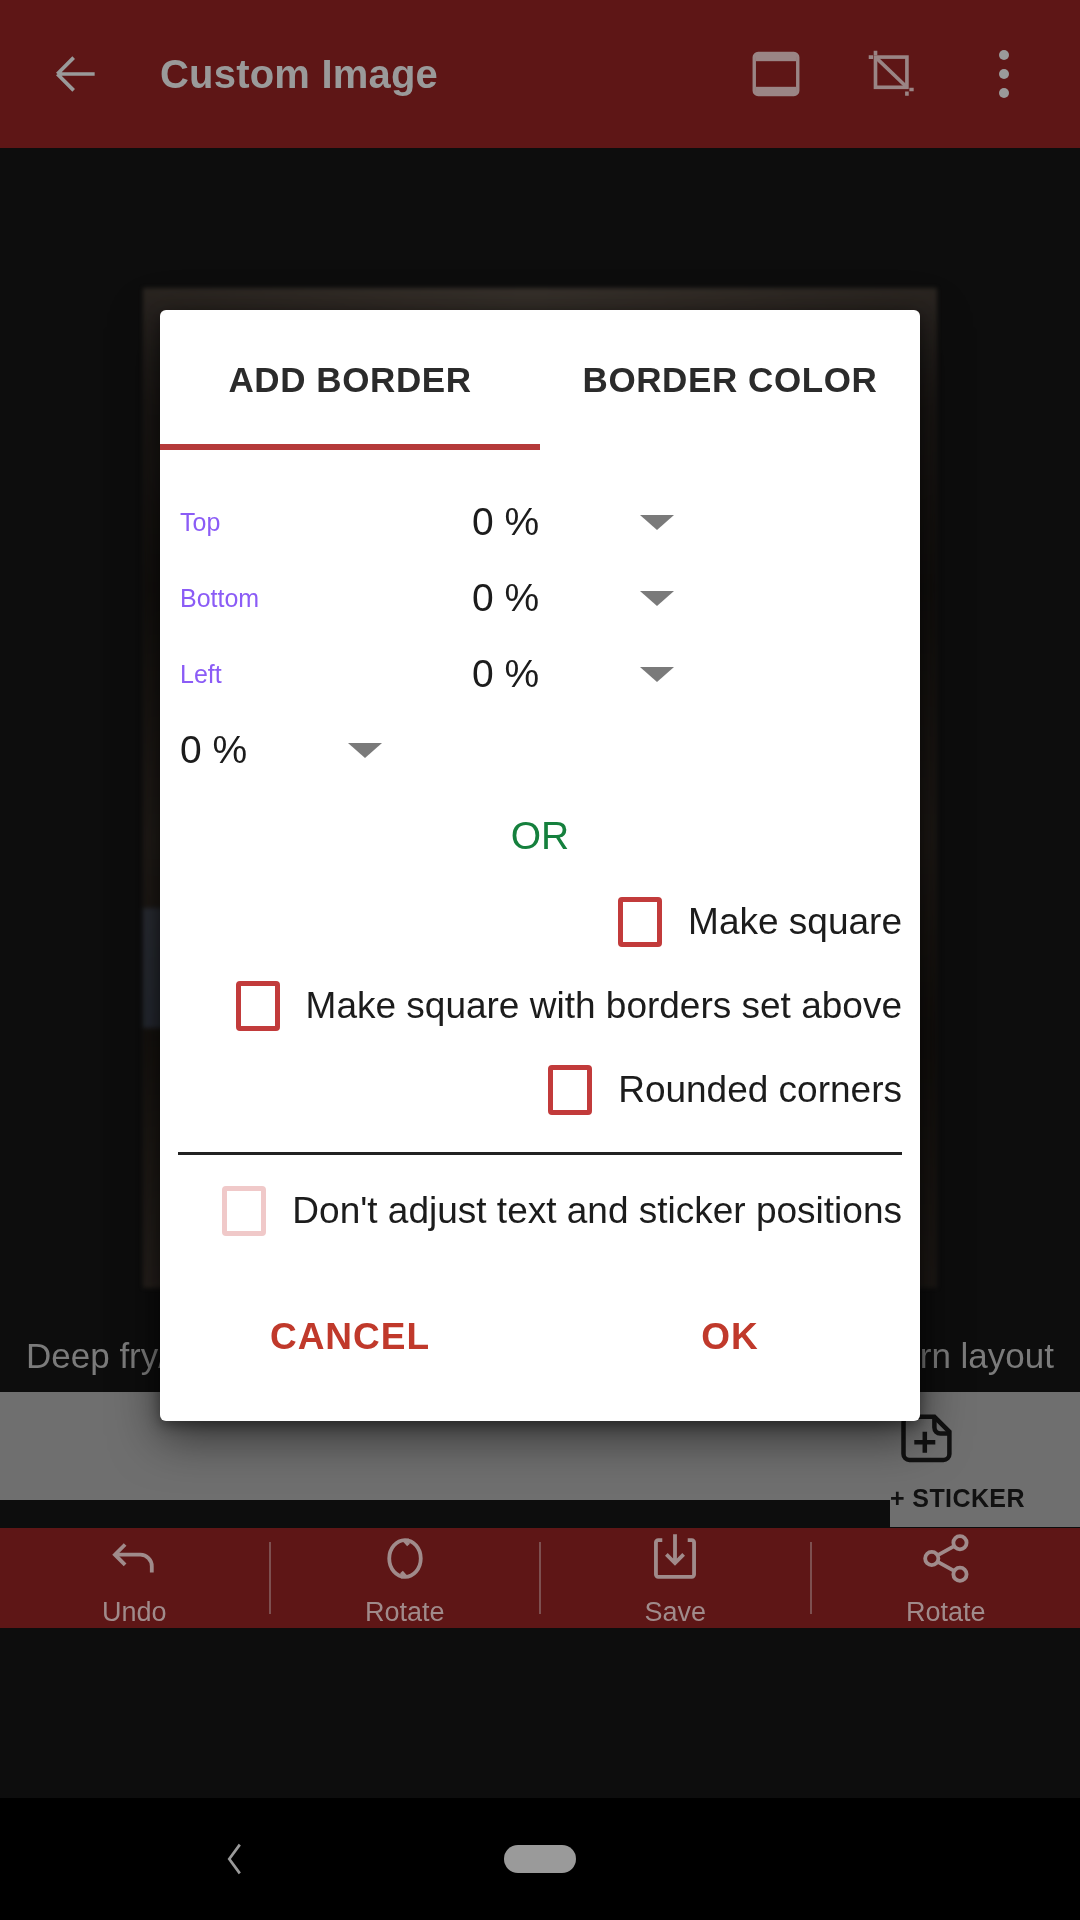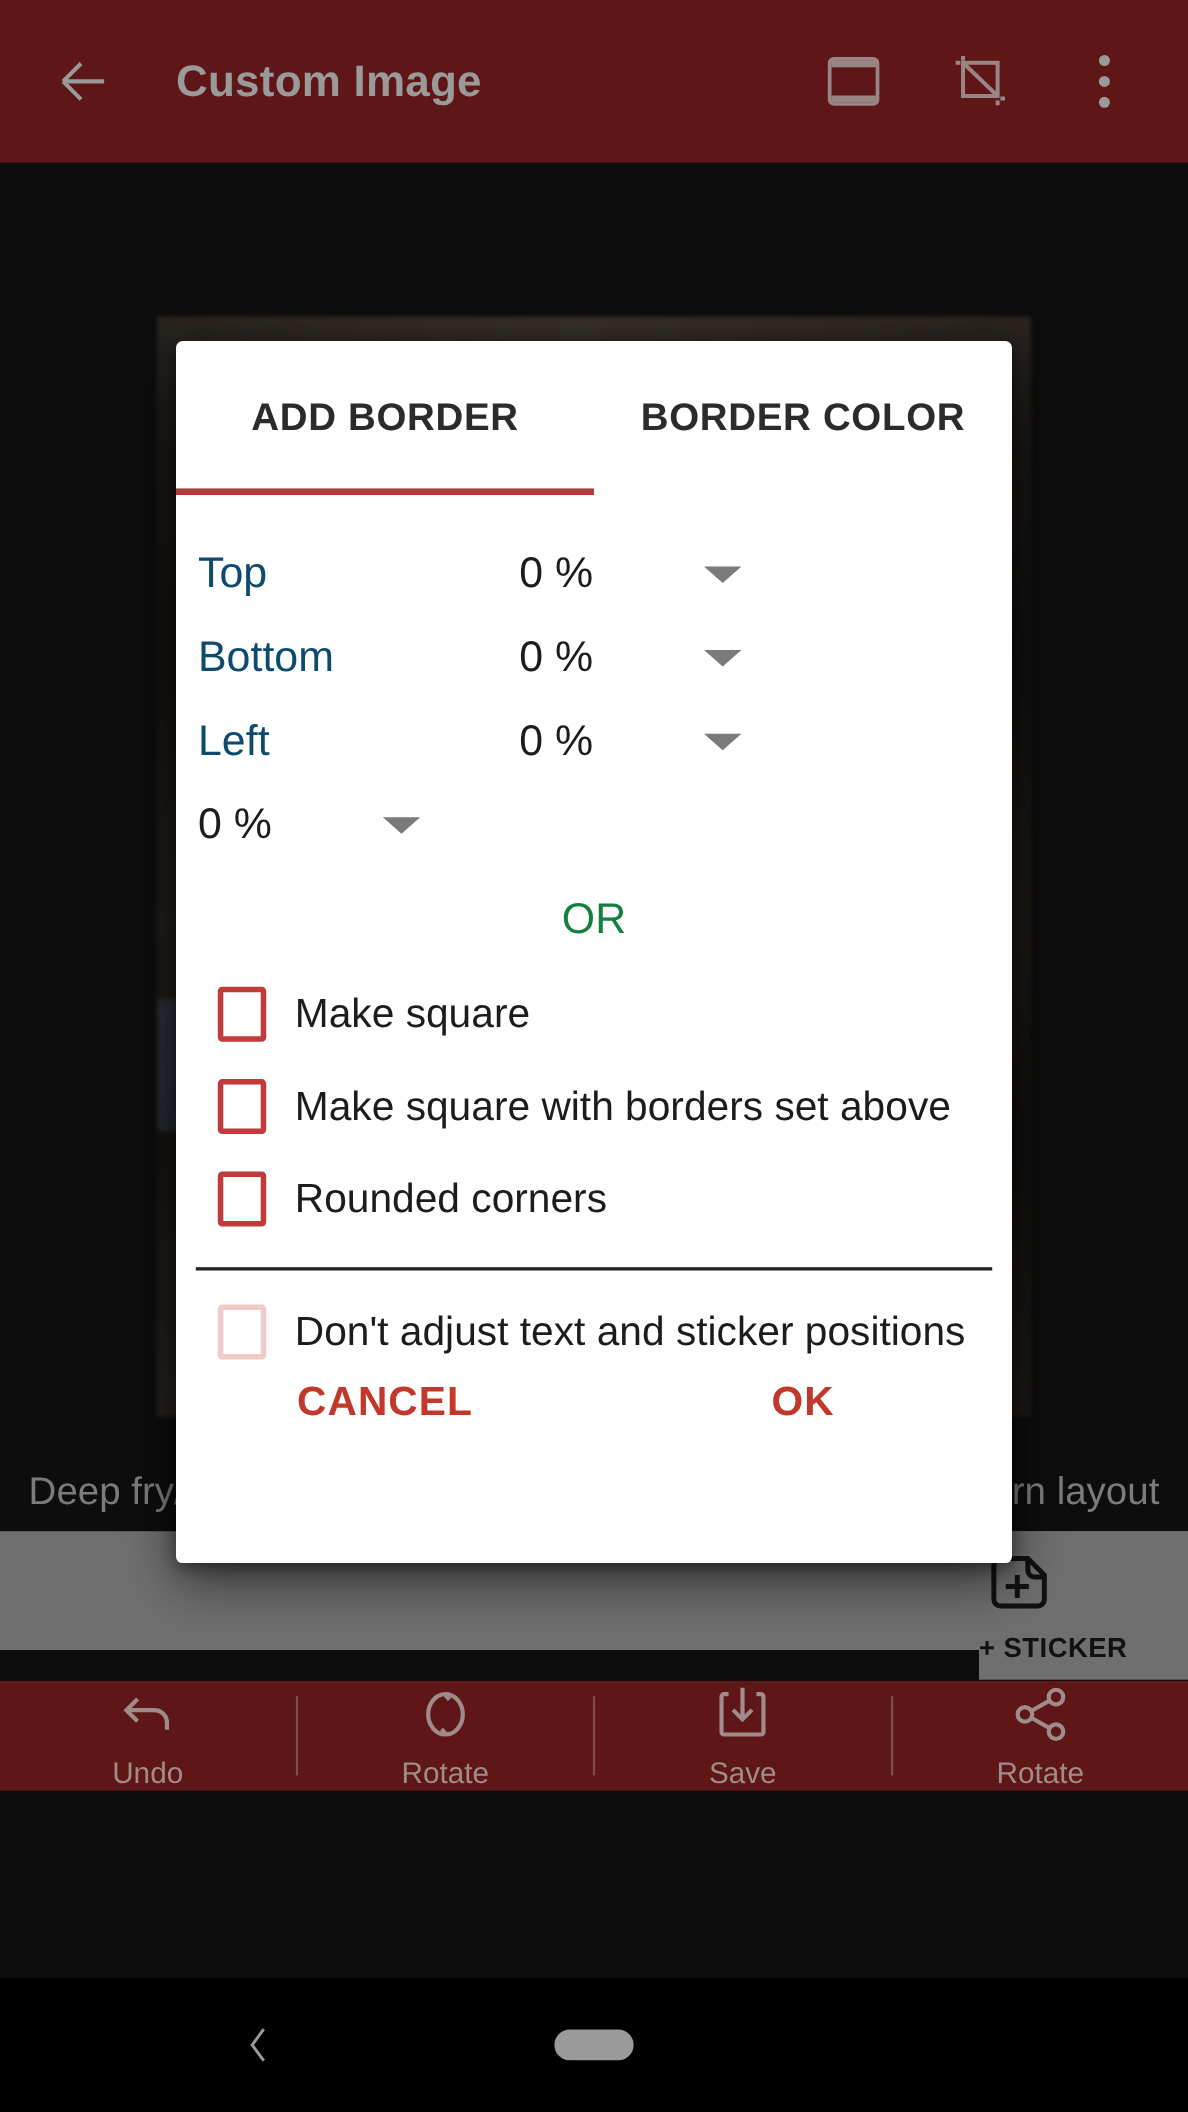--- a/index.html
+++ b/index.html
@@ -191,21 +191,21 @@
     height: 6px;
     background: #b53a3a;
   }
   .dialog-body { padding: 34px 18px 0 18px; }
 
   .border-row {
     display: flex; align-items: center;
     height: 76px;
     padding: 0 2px;
   }
-  .br-label { width: 292px; font-size: 39px; color: #0c4a6e; }
+  .br-label { width: 292px; font-size: 25px; color: #8b5cf6; }
   .br-value { width: 150px; font-size: 39px; color: #1c1c1c; text-align: left; }
   .br-caret { flex: 0 0 auto; width: 70px; display: flex; justify-content: center; }
   .caret {
     width: 0; height: 0;
     border-left: 17px solid transparent;
     border-right: 17px solid transparent;
     border-top: 15px solid #7a7a7a;
   }
 
   .or-row {
@@ -213,20 +213,21 @@
     font-size: 39px;
     color: #15803d;
     padding: 26px 0 22px 0;
   }
 
   .check-row {
     display: flex; align-items: center;
     gap: 26px;
     height: 84px;
     padding-left: 20px;
+    justify-content: flex-end;
   }
   .cbox {
     width: 44px; height: 50px;
     border: 5px solid #c23b3b;
     border-radius: 4px;
     background: #fff;
     flex: 0 0 auto;
   }
   .cbox.disabled { border-color: #f0c9c9; border-width: 5px; }
   .check-label { font-size: 37px; color: #1c1c1c; }
@@ -234,20 +235,21 @@
 
   .divider {
     height: 3px;
     background: #222;
     margin: 20px 0 14px 0;
   }
 
   .dialog-actions {
     display: flex;
     height: 168px;
+    align-items: center;
     padding: 0 0 0 0;
   }
   .dlg-btn {
     flex: 1 1 0;
     text-align: center;
     color: #c0392b;
     font-size: 37px;
     font-weight: bold;
     letter-spacing: 1px;
   }

